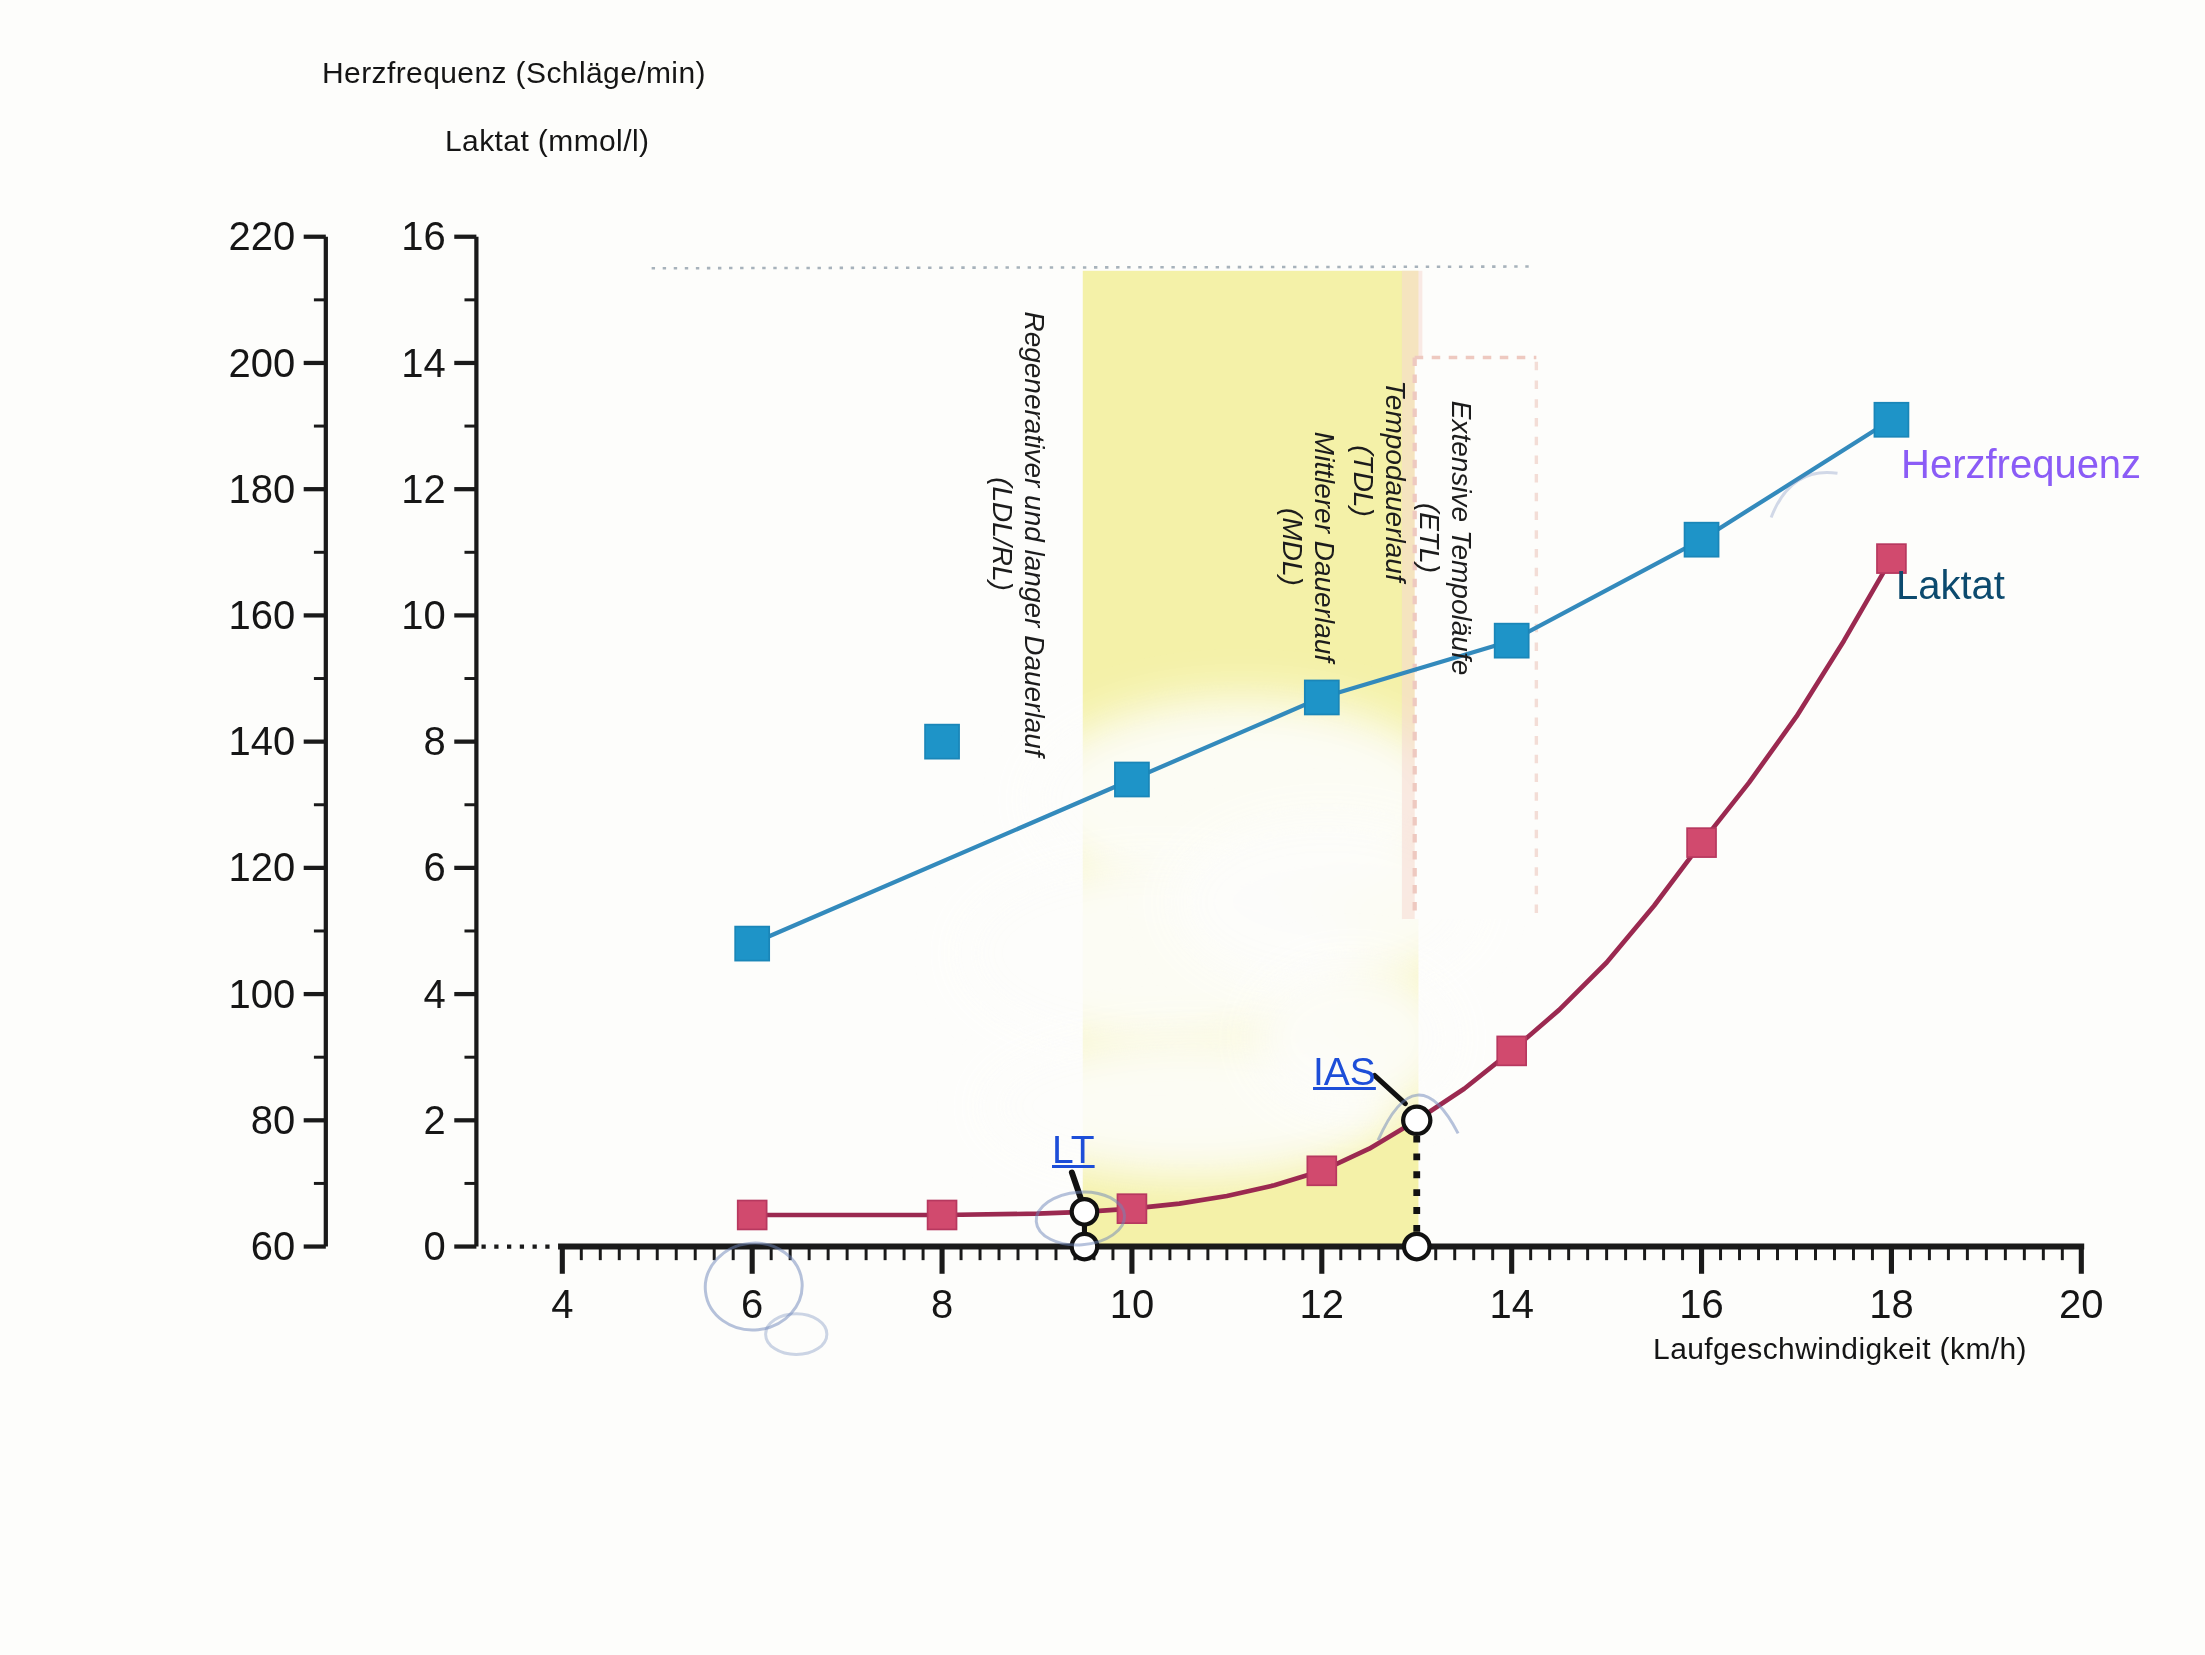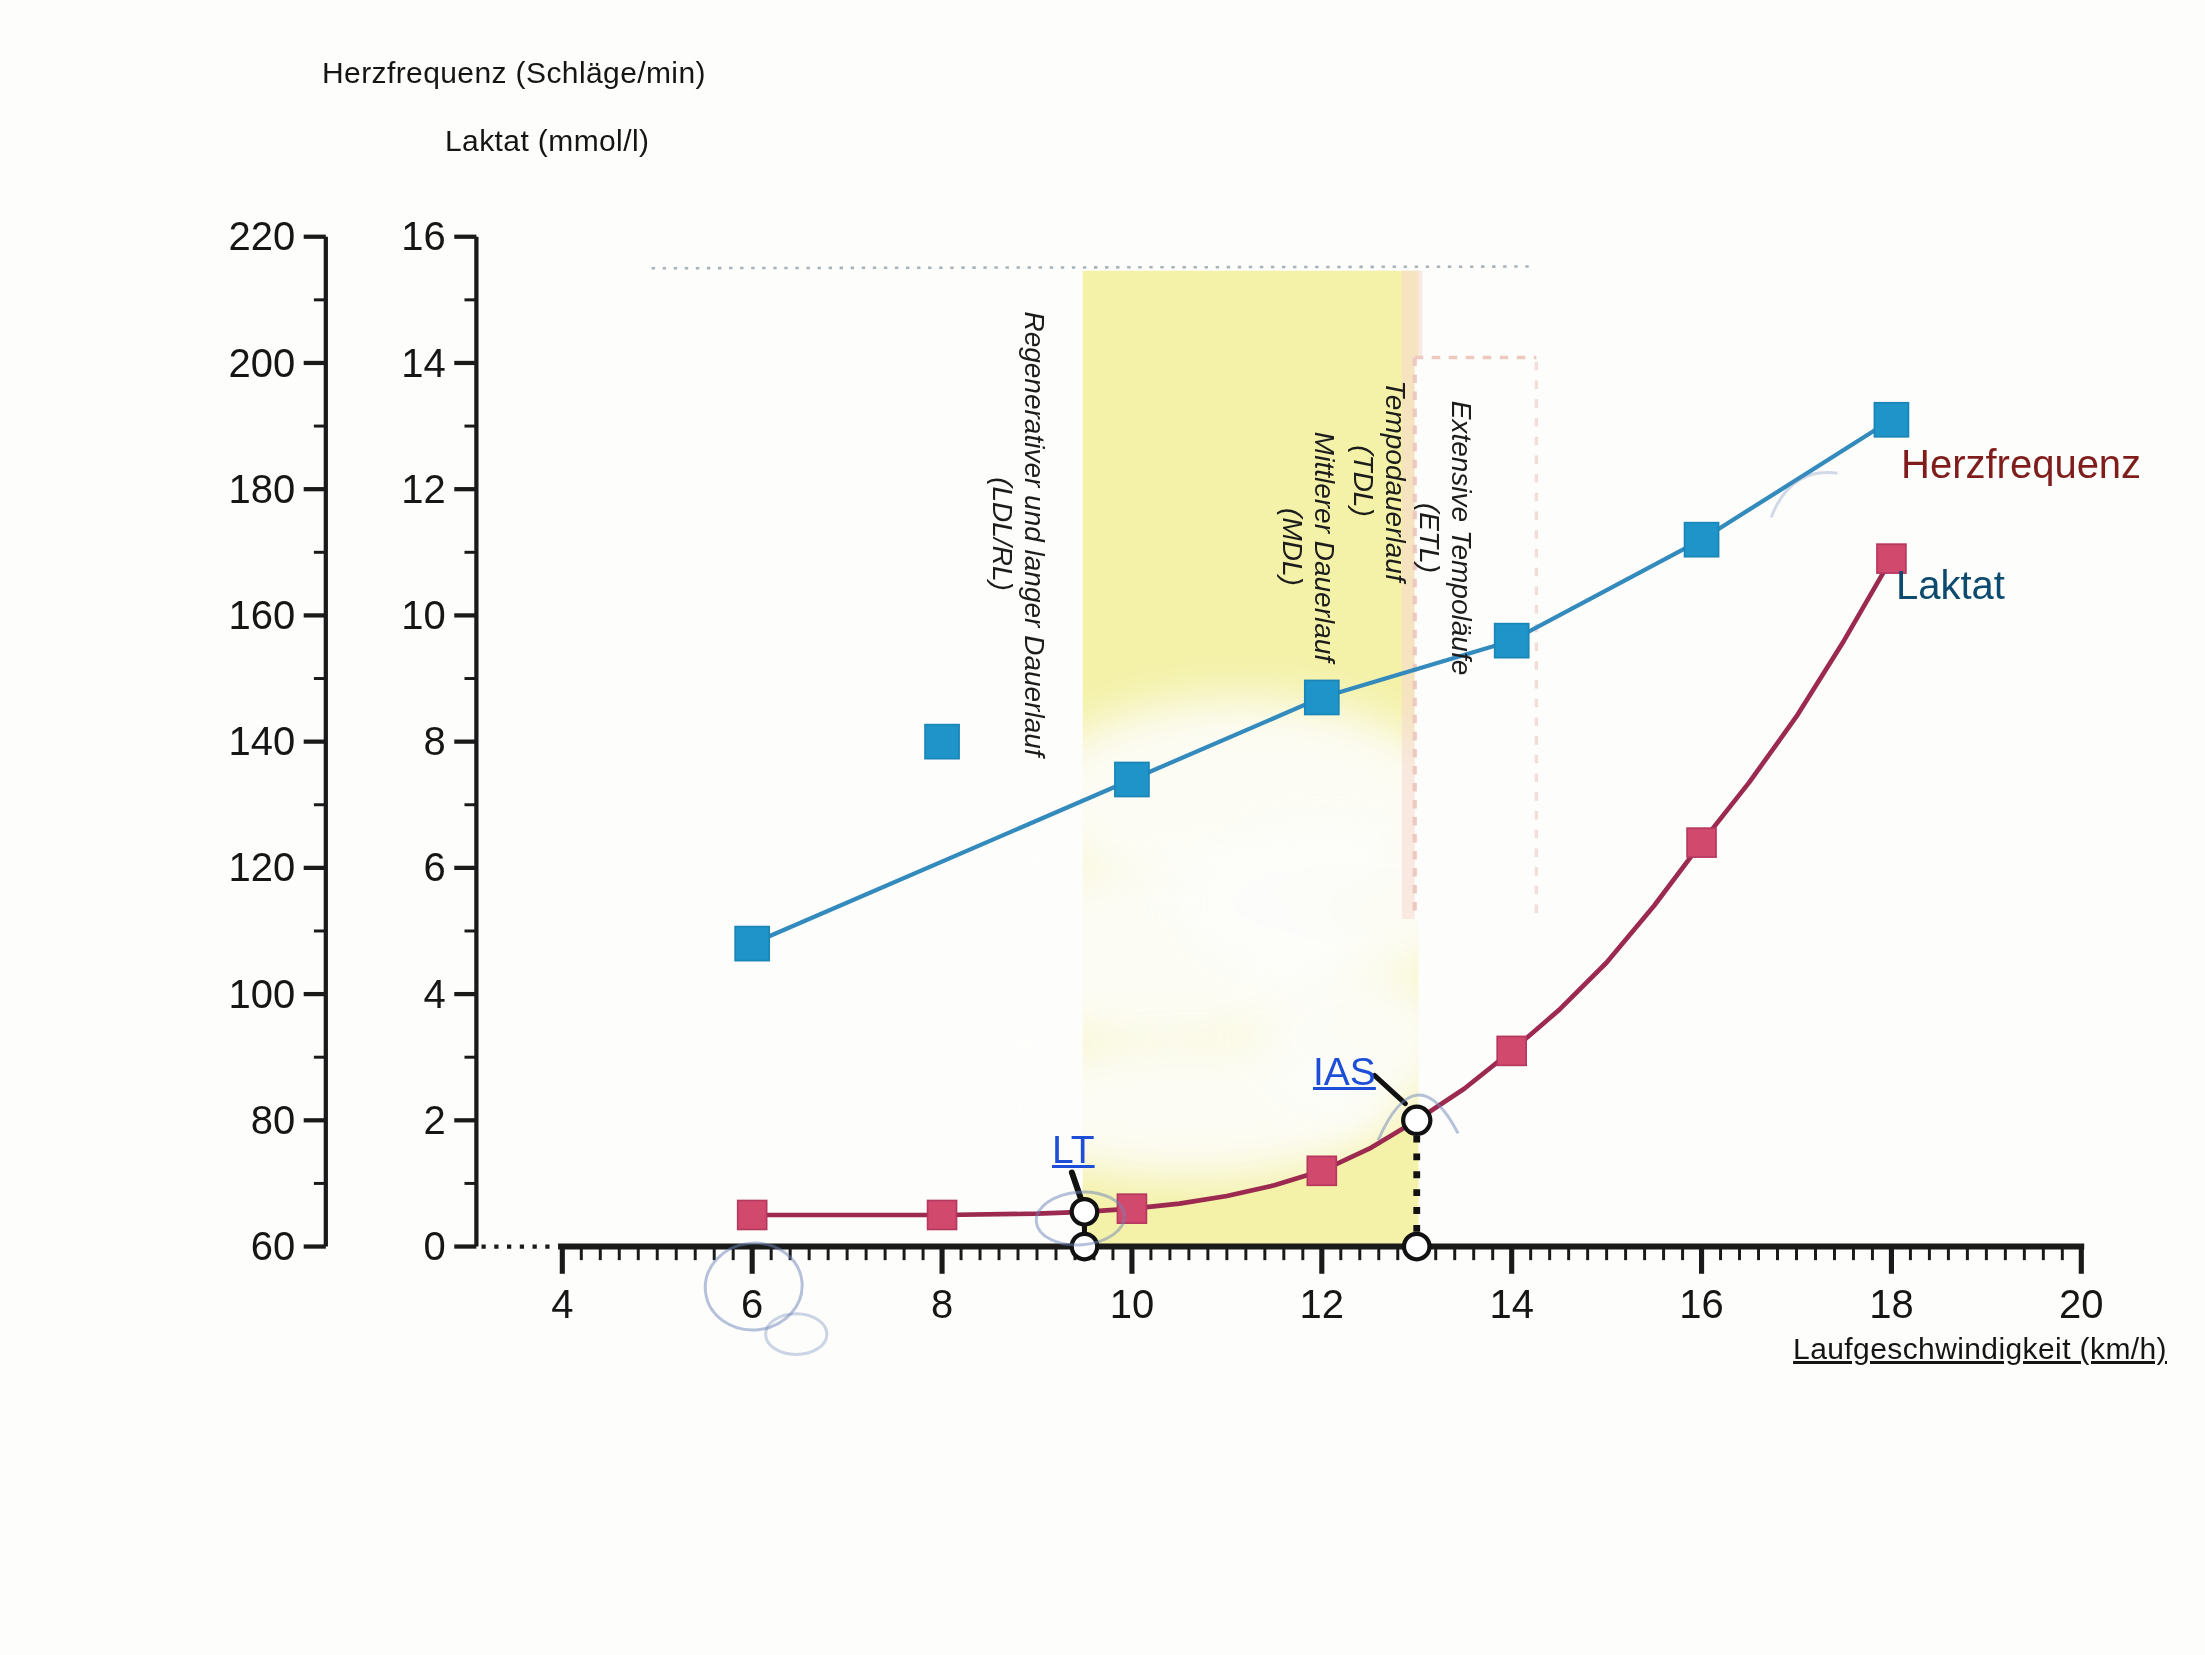--- a/index.html
+++ b/index.html
@@ -10,23 +10,23 @@
     font-family:"Liberation Sans", sans-serif;
     overflow:hidden;
   }
   #chart{position:absolute;left:0;top:0;}
   svg text{font-family:"Liberation Sans", sans-serif;fill:#161616;}
   .title{
     position:absolute;color:#151515;font-size:30px;letter-spacing:0.4px;white-space:nowrap;
   }
   #t-y1{left:322px;top:56px;}
   #t-y2{left:445px;top:124px;}
-  #t-x{left:1640px;top:1332px;width:527px;text-align:right;text-decoration:underline;}
+  #t-x{left:1500px;top:1332px;width:527px;text-align:right;}
   .legend-label{position:absolute;font-size:40px;white-space:nowrap;}
-  #lg-hr{left:1901px;top:442px;color:#7f1d1d;}
+  #lg-hr{left:1901px;top:442px;color:#8b5cf6;}
   #lg-lak{left:1896px;top:563px;color:#0c4a6e;}
   .anno{position:absolute;color:#1d4ed8;font-size:39px;white-space:nowrap;text-decoration:underline;}
   #lt-label{left:1052px;top:1128px;}
   #ias-label{left:1313px;top:1050px;}
   .zone{
     position:absolute;transform:translate(-50%,-50%) rotate(90deg);
     transform-origin:center center;
     font-style:italic;font-size:28px;line-height:1.13;color:#1c1c1c;
     text-align:center;white-space:nowrap;
   }

